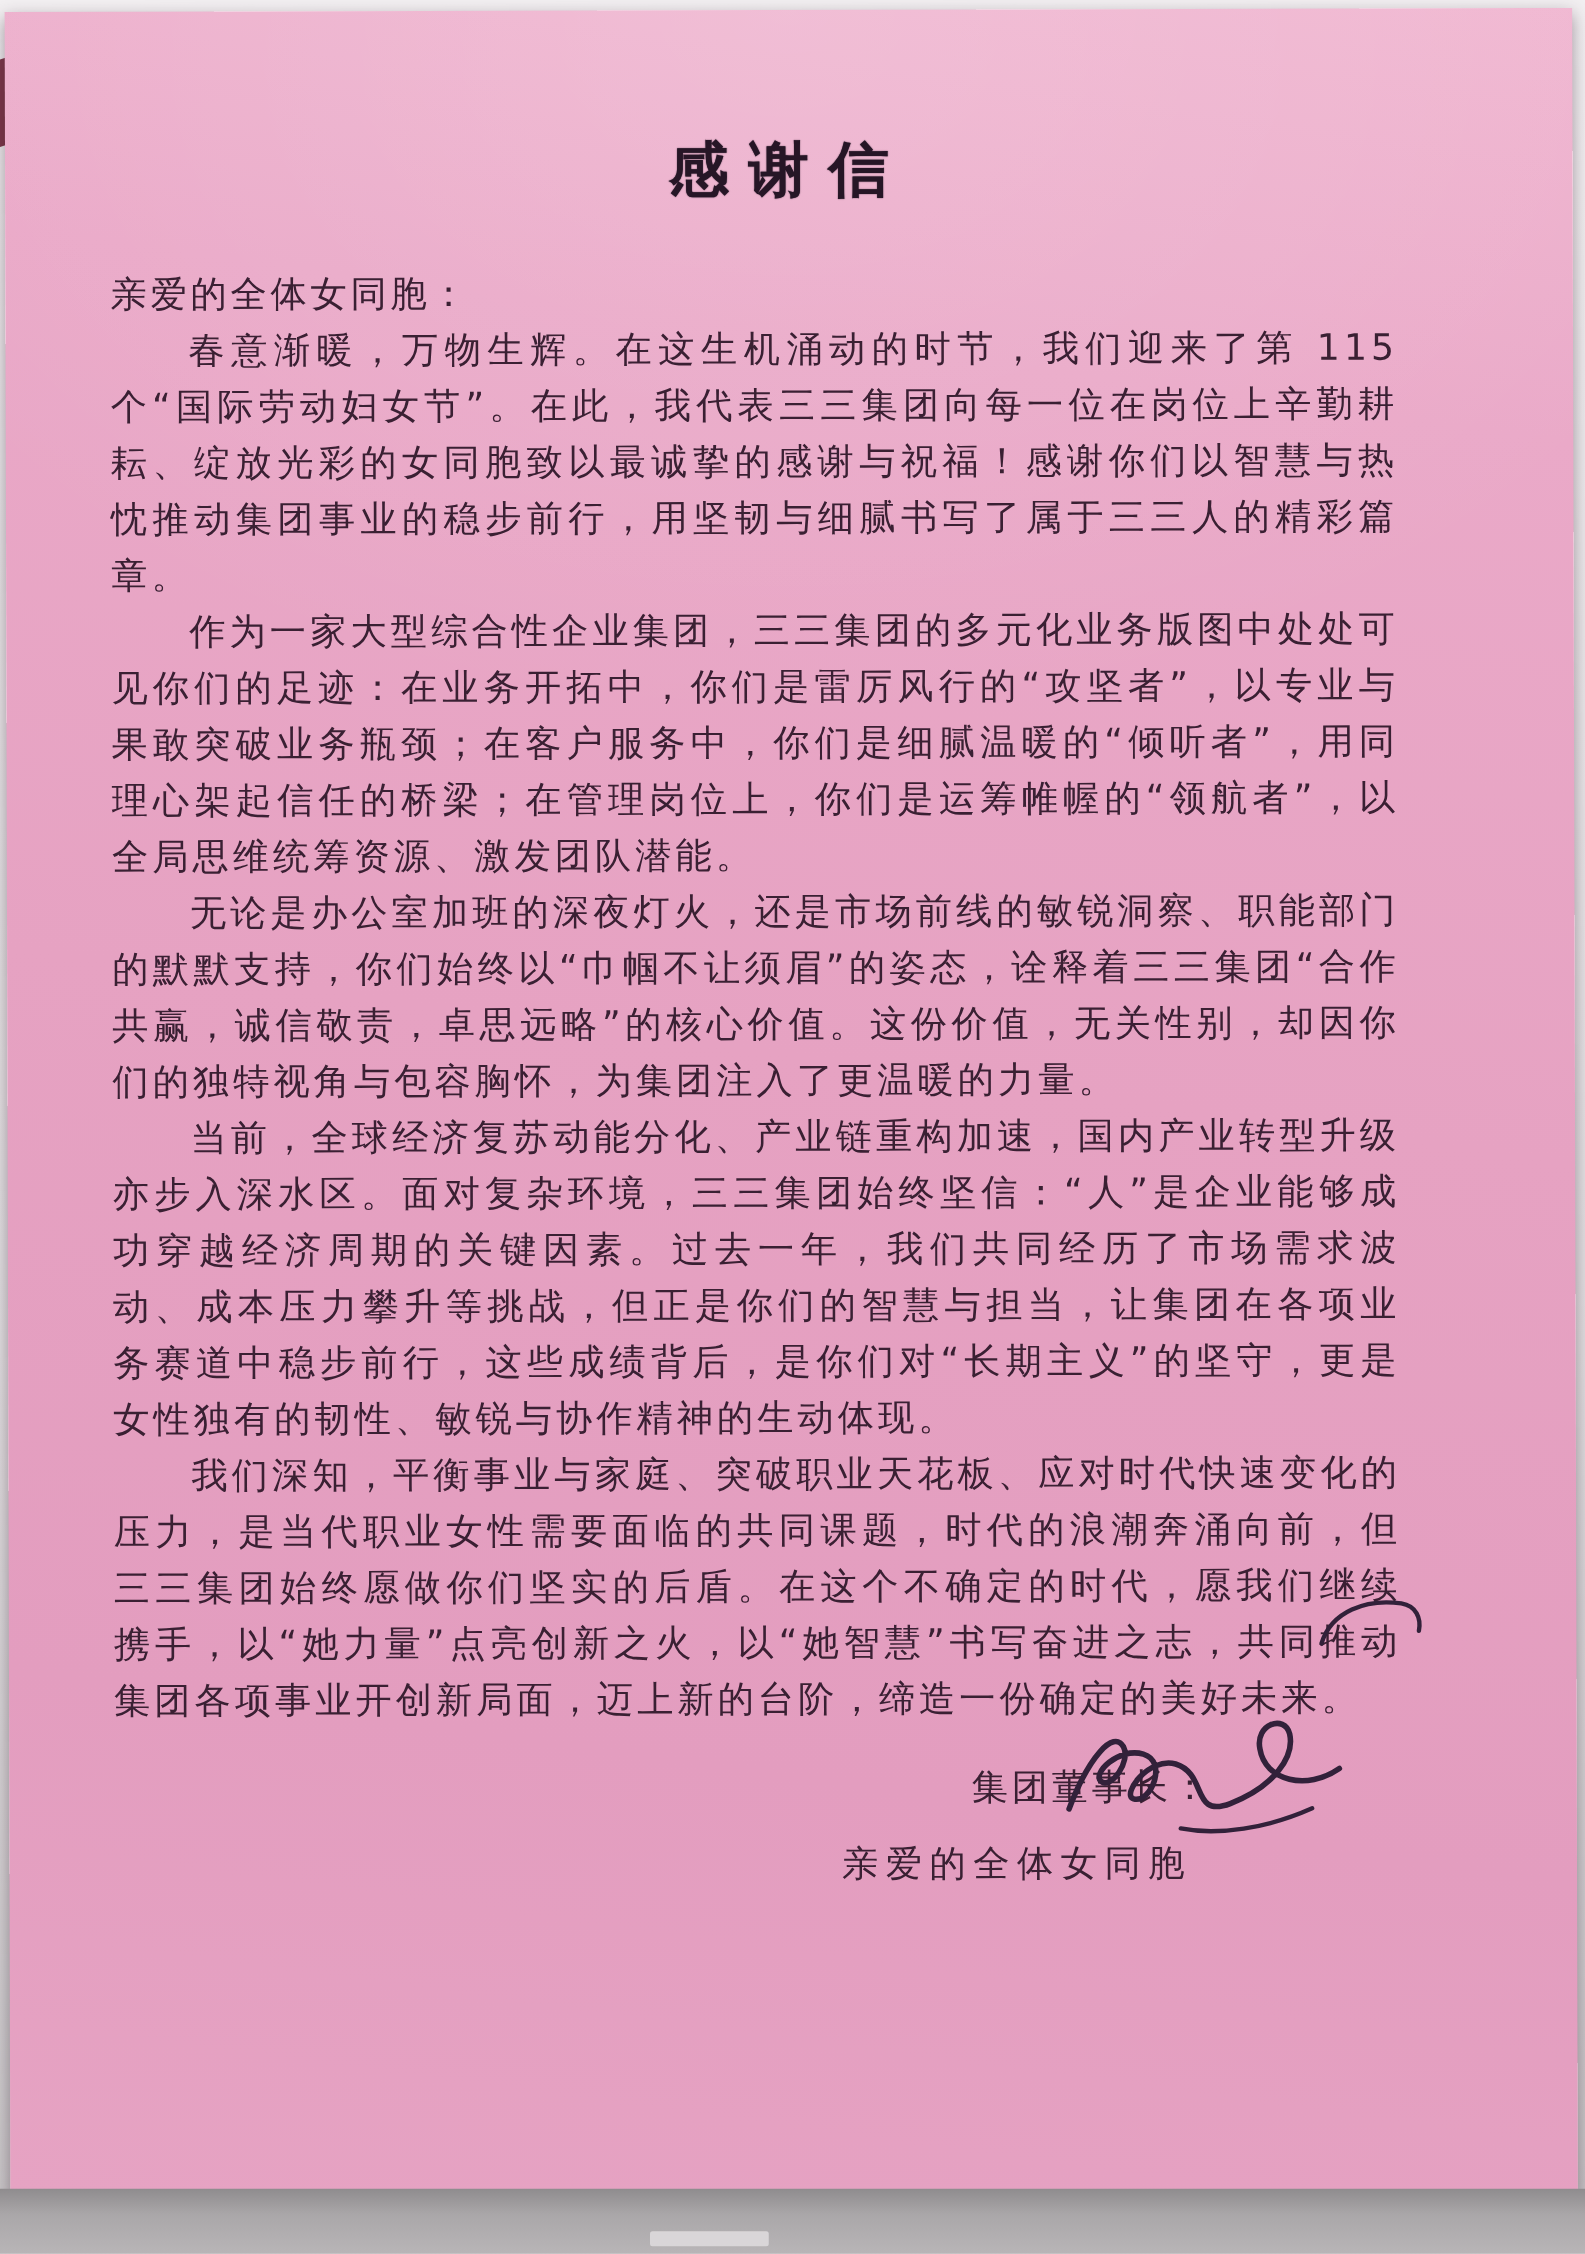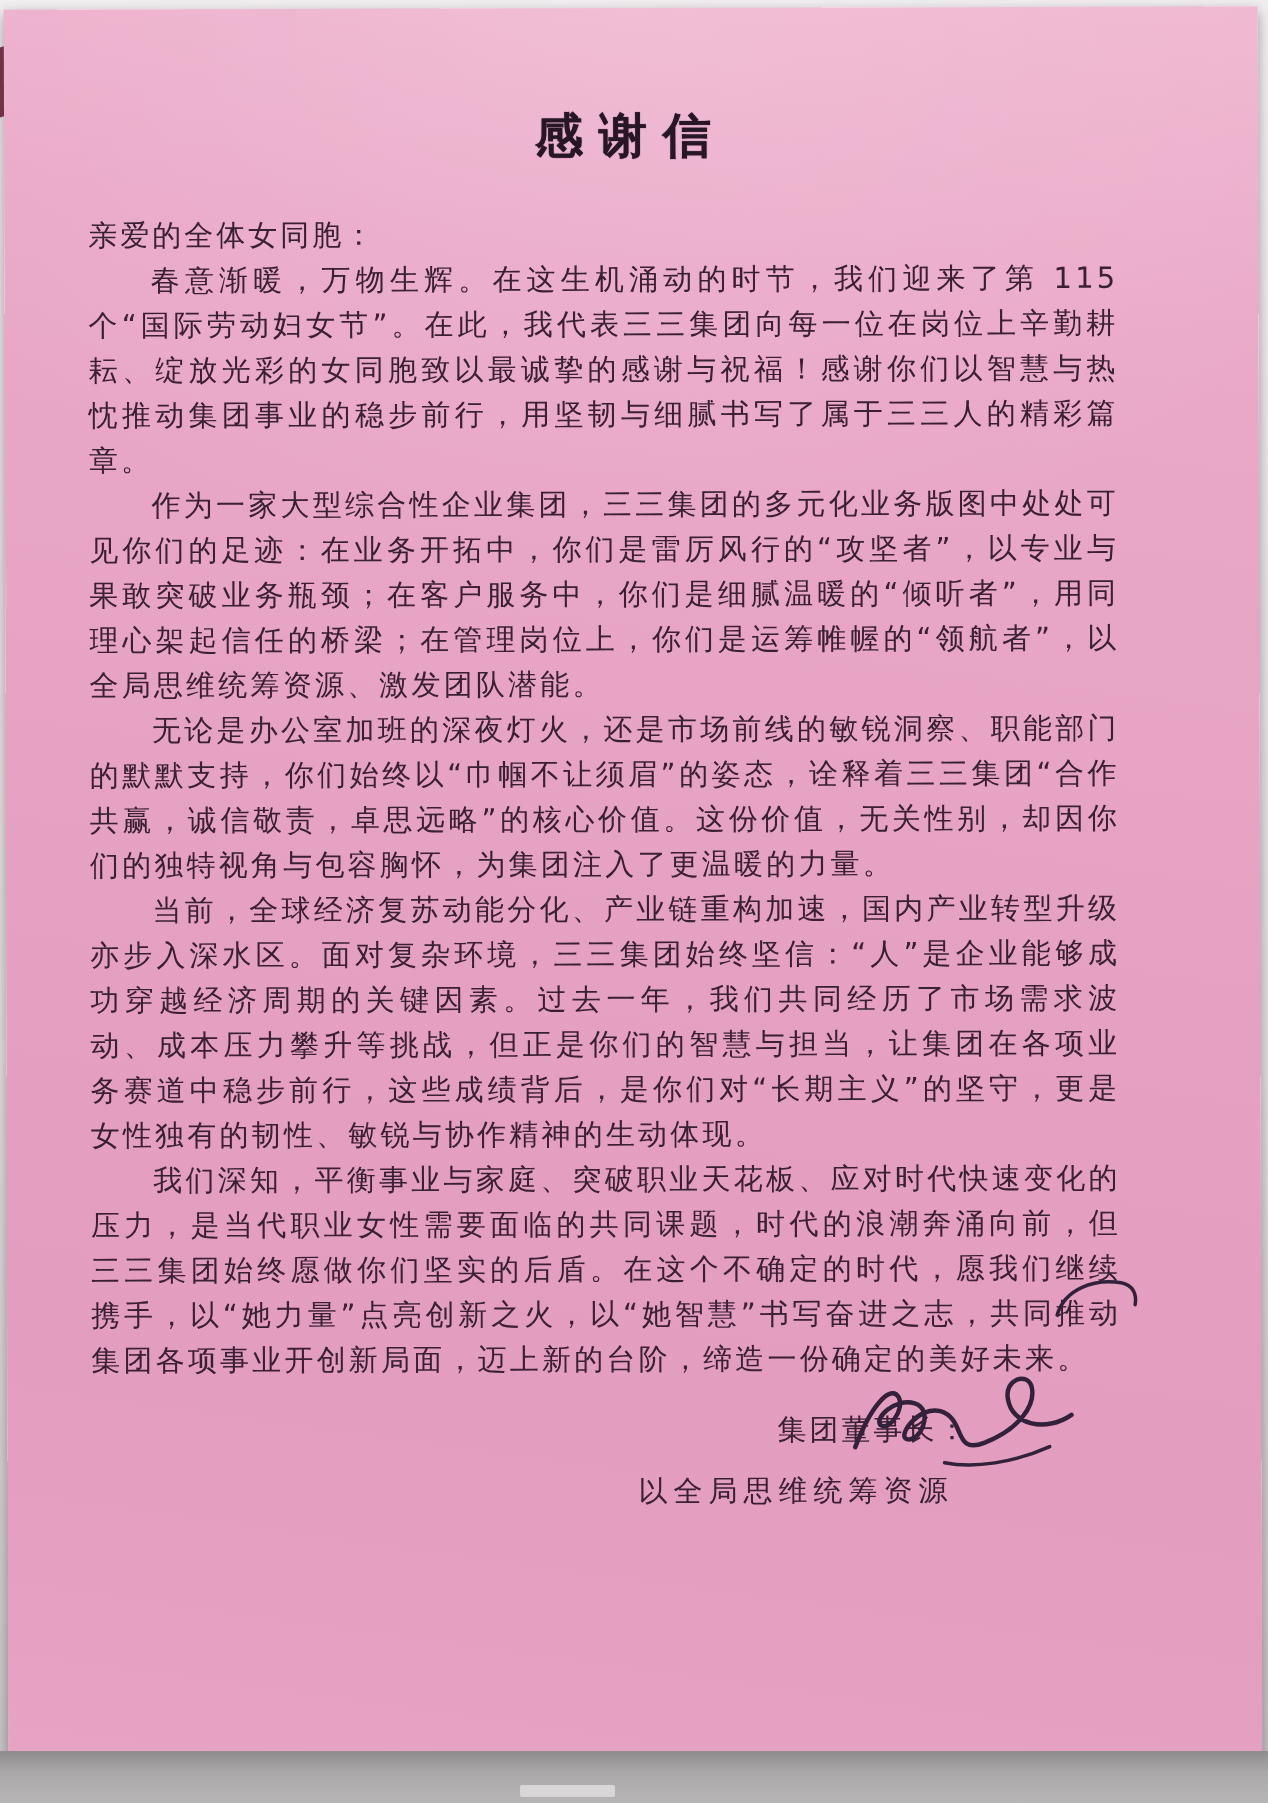--- a/index.html
+++ b/index.html
@@ -79,21 +79,21 @@
 
     <div class="signature-row">
       <span>集团董事长：</span>
       <svg class="signature-scribble" viewBox="0 0 260 150" aria-hidden="true">
         <path d="M30,112 C46,70 66,48 74,62 C80,74 64,96 56,90 C48,84 70,62 90,68 C110,74 96,108 82,104 C72,101 94,70 116,76 C142,84 128,120 160,108 C196,94 212,70 208,52 C204,36 180,44 184,64 C188,90 222,98 248,80" stroke-width="4.5"></path>
         <path d="M120,128 C150,134 190,128 226,112" stroke-width="3.5"></path>
       </svg>
     </div>
 
     <div class="date-row">
-      <span>以全局思维统筹资源</span>
+      <span>亲爱的全体女同胞</span>
     </div>
   </div>
 
   <svg class="stray-stroke" viewBox="0 0 92 46" aria-hidden="true">
     <path d="M6,40 C14,14 42,4 70,8 C82,10 86,20 84,30" stroke-width="3.5"></path>
   </svg>
 
 </div>
 
 <div class="photo-edge-bottom">

